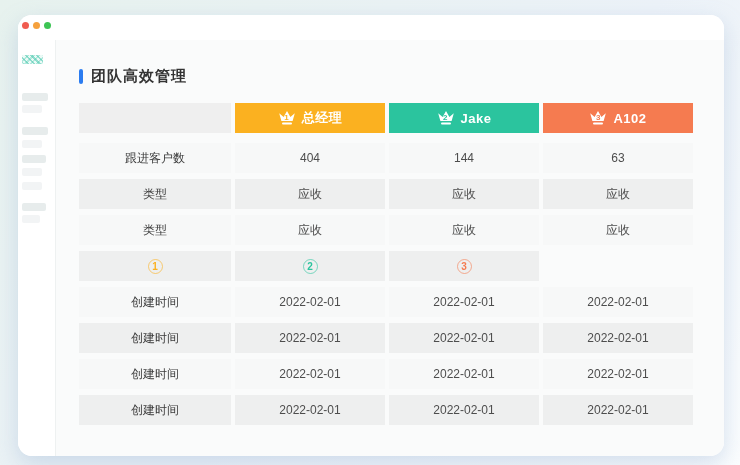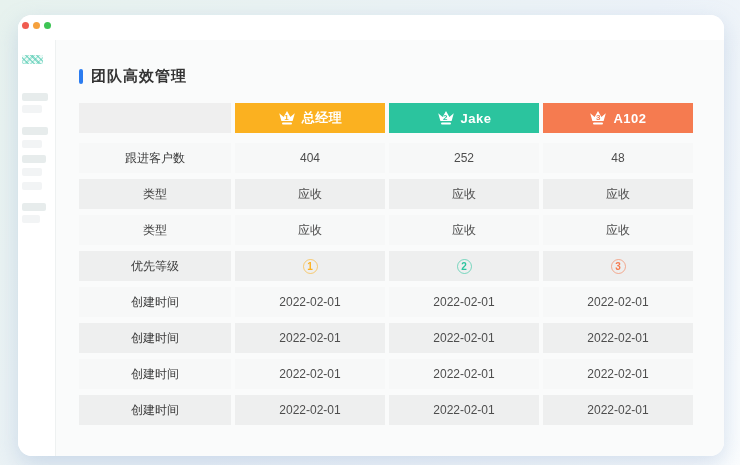--- a/index.html
+++ b/index.html
@@ -126,37 +126,36 @@
               </svg>
               <span class="num" style="color: rgb(245, 123, 80);">3</span>
             </span>
             <span>A102</span>
           </div>
         </div>
       <div id="table-body">
           <div class="trow row-odd">
             <div class="cell label-cell">跟进客户数</div>
             <div class="cell">404</div>
-            <div class="cell">252</div>
-            <div class="cell">48</div>
+            <div class="cell">144</div>
+            <div class="cell">63</div>
           </div>
           <div class="trow row-even">
             <div class="cell label-cell">类型</div>
             <div class="cell">应收</div>
             <div class="cell">应收</div>
             <div class="cell">应收</div>
           </div>
           <div class="trow row-odd">
             <div class="cell label-cell">类型</div>
             <div class="cell">应收</div>
             <div class="cell">应收</div>
             <div class="cell">应收</div>
           </div>
           <div class="trow row-even">
-            <div class="cell label-cell">优先等级</div>
             <div class="cell">
               <span class="rank-badge" style="color: rgb(251, 177, 32); border-color: rgba(251, 177, 32, 0.6);">1</span>
             </div>
             <div class="cell">
               <span class="rank-badge" style="color: rgb(43, 196, 158); border-color: rgba(43, 196, 158, 0.6);">2</span>
             </div>
             <div class="cell">
               <span class="rank-badge" style="color: rgb(245, 123, 80); border-color: rgba(245, 123, 80, 0.6);">3</span>
             </div>
           </div>

